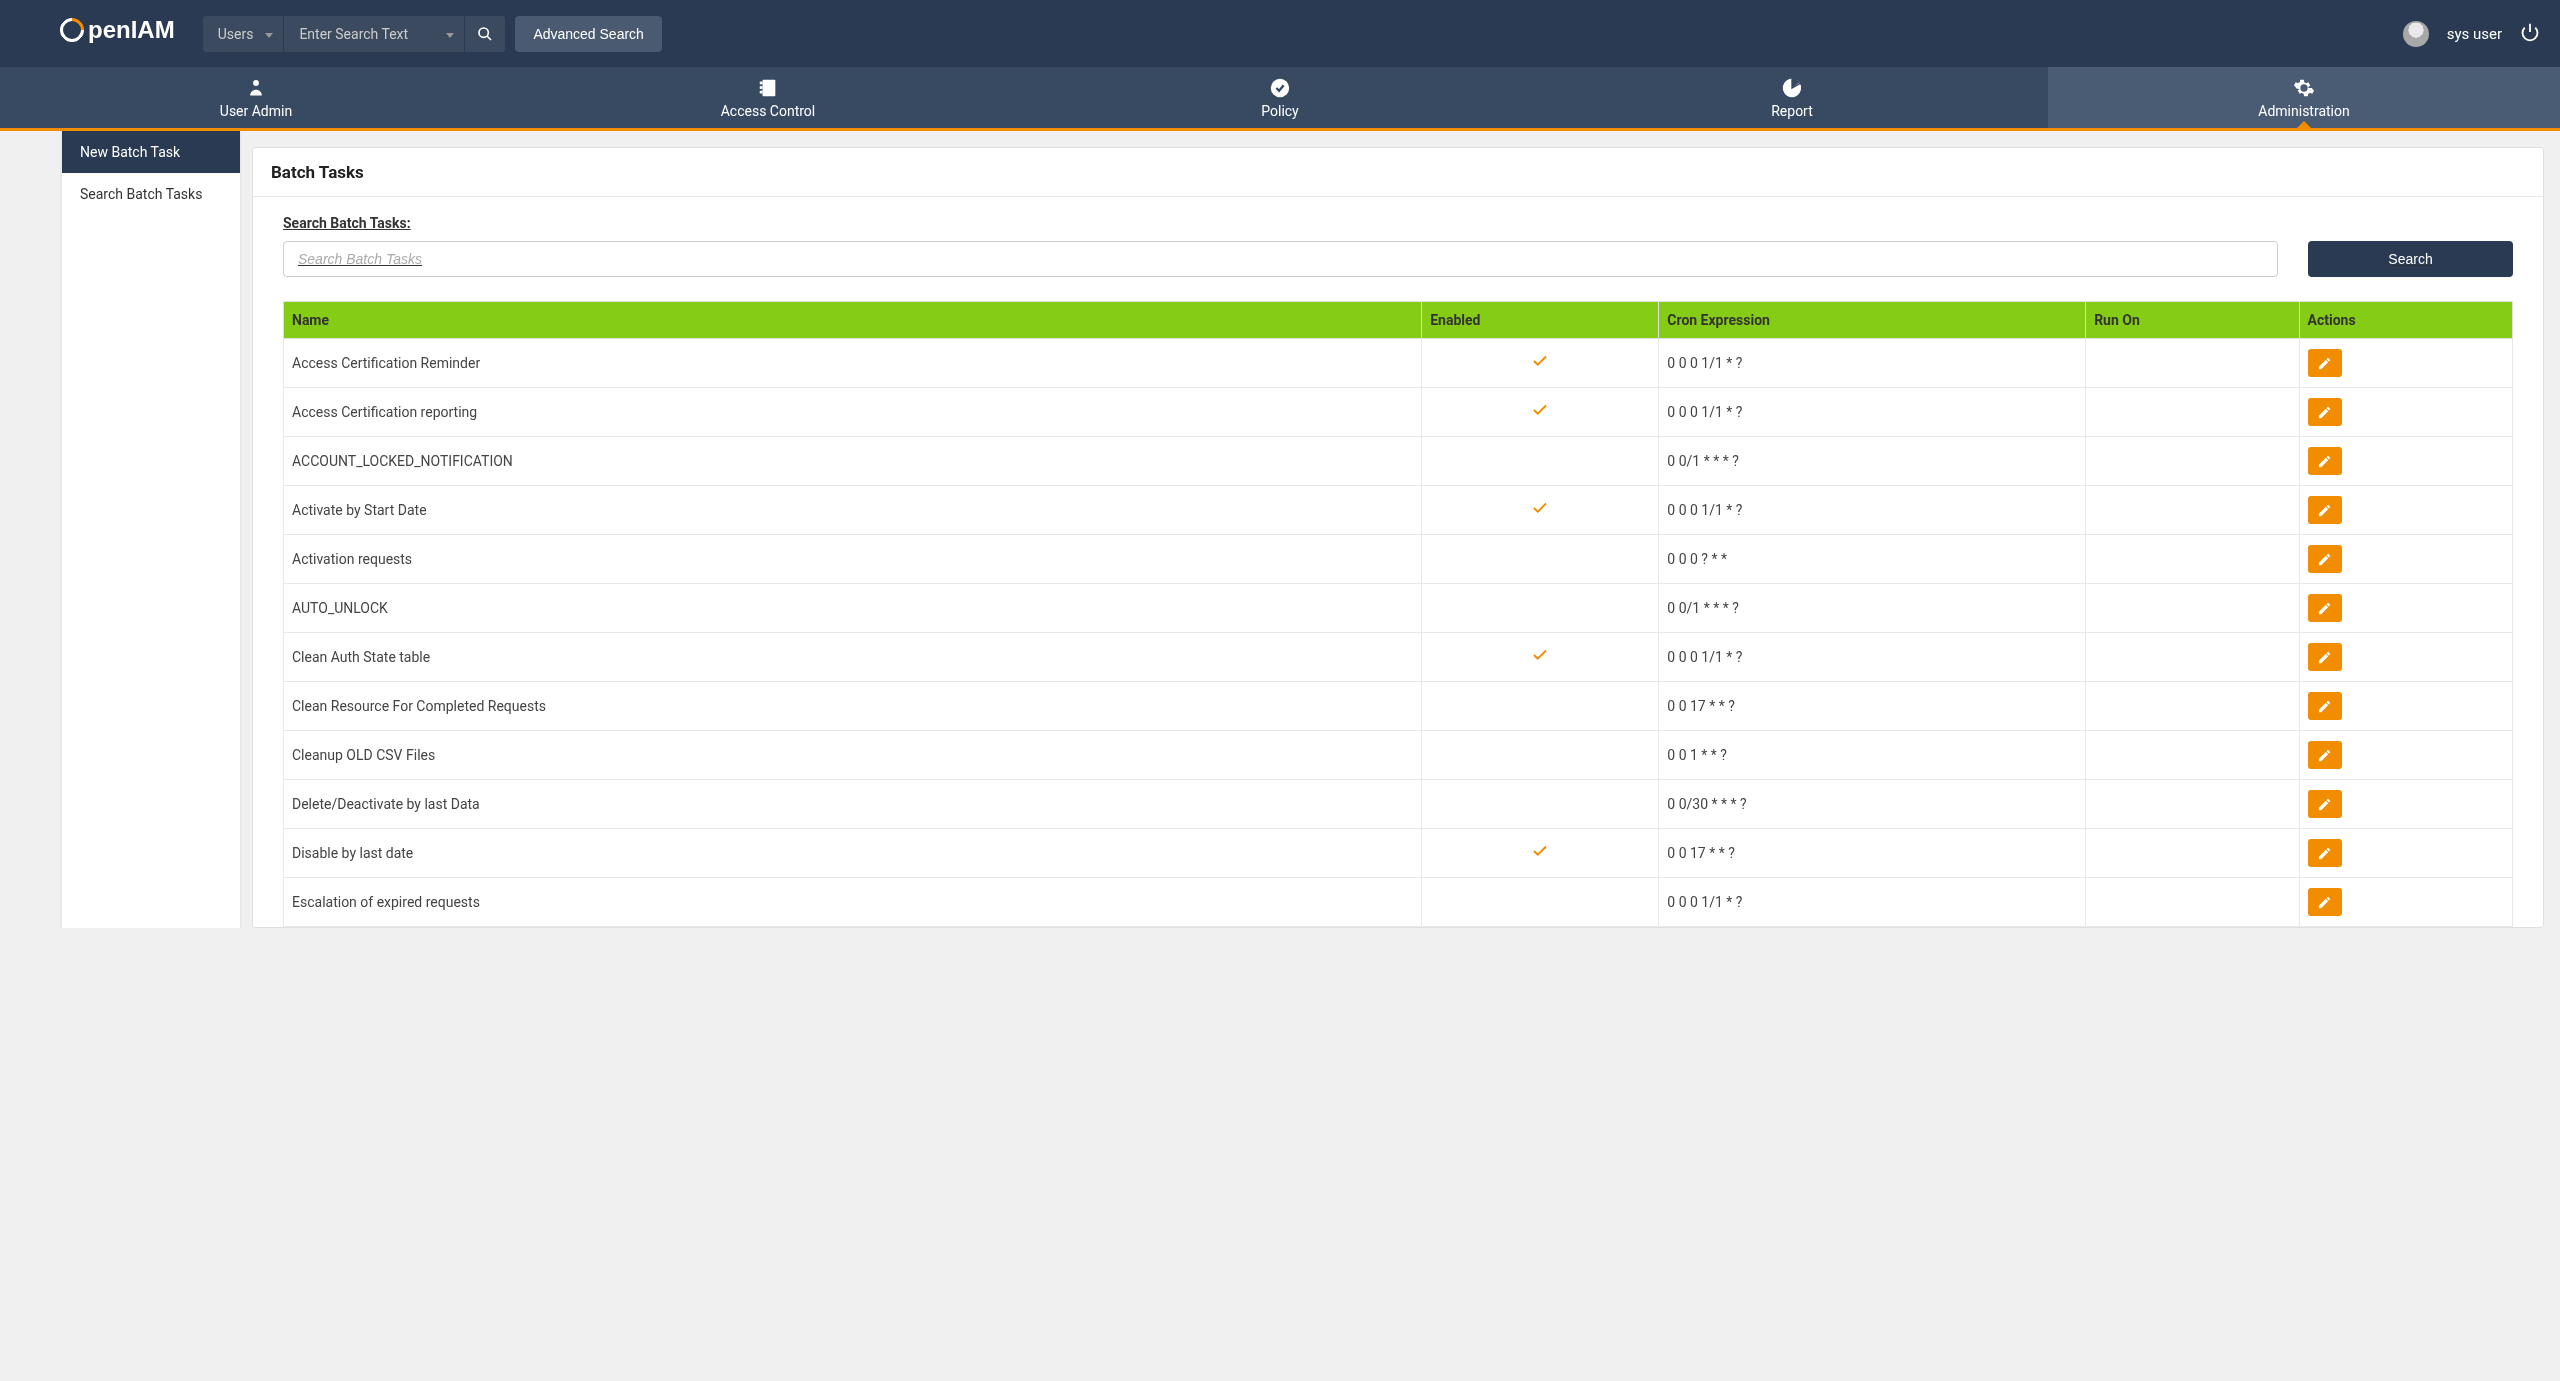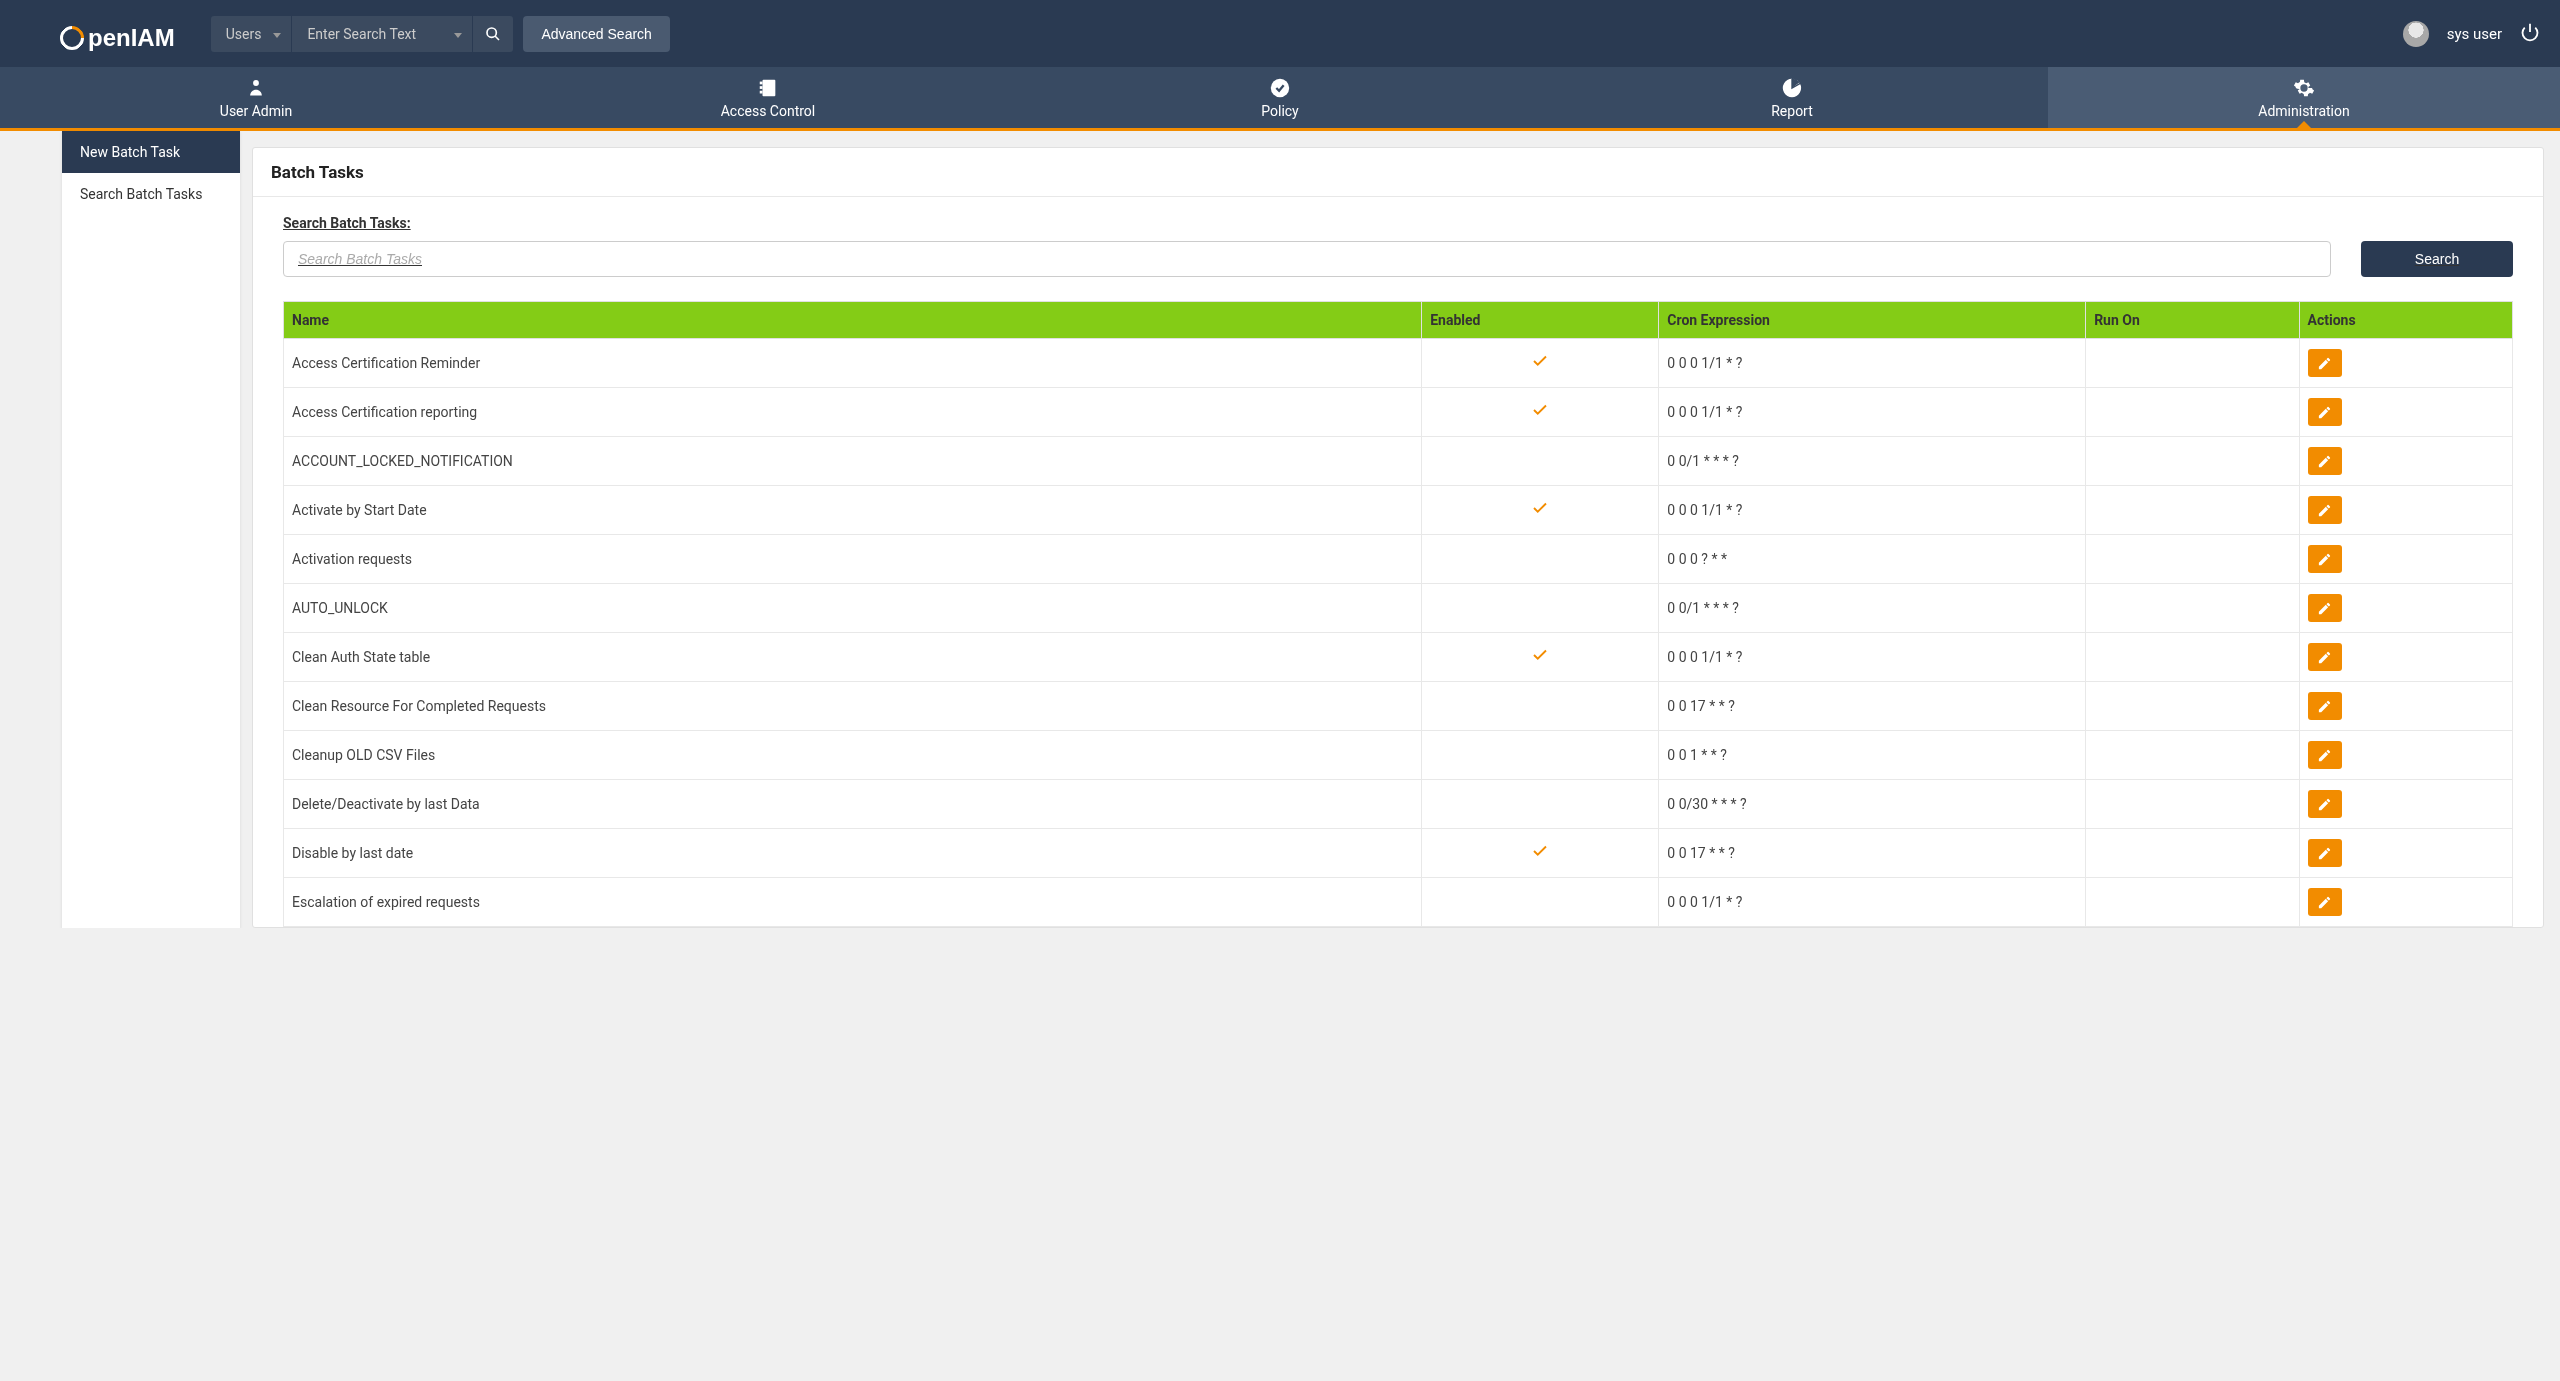--- a/index.html
+++ b/index.html
@@ -16,22 +16,22 @@
     .top-bar {
       background: #2a3a52;
       height: 67px;
       display: flex;
       align-items: center;
       padding: 0 20px 0 60px;
       justify-content: space-between;
     }
     .top-bar-left {
       display: flex;
-      align-items: flex-end;
-      gap: 36px;
+      align-items: flex-start;
+      gap: 28px;
     }
     .logo {
       display: flex;
       align-items: center;
       font-size: 24px;
       font-weight: bold;
       color: white;
       font-family: Arial, sans-serif;
     }
     .logo-circle {
@@ -221,21 +221,21 @@
     }
     .search-input::placeholder {
       color: #aaa;
       font-style: italic;
     }
     .search-btn {
       background: #2a3a52;
       color: white;
       border: none;
       height: 36px;
-      width: 152px;
+      width: 205px;
       font-size: 14px;
       border-radius: 4px;
       cursor: pointer;
     }
     .data-table {
       width: calc(100% - 60px);
       margin: 0 30px;
       border-collapse: collapse;
       border: 1px solid #e0e0e0;
     }

